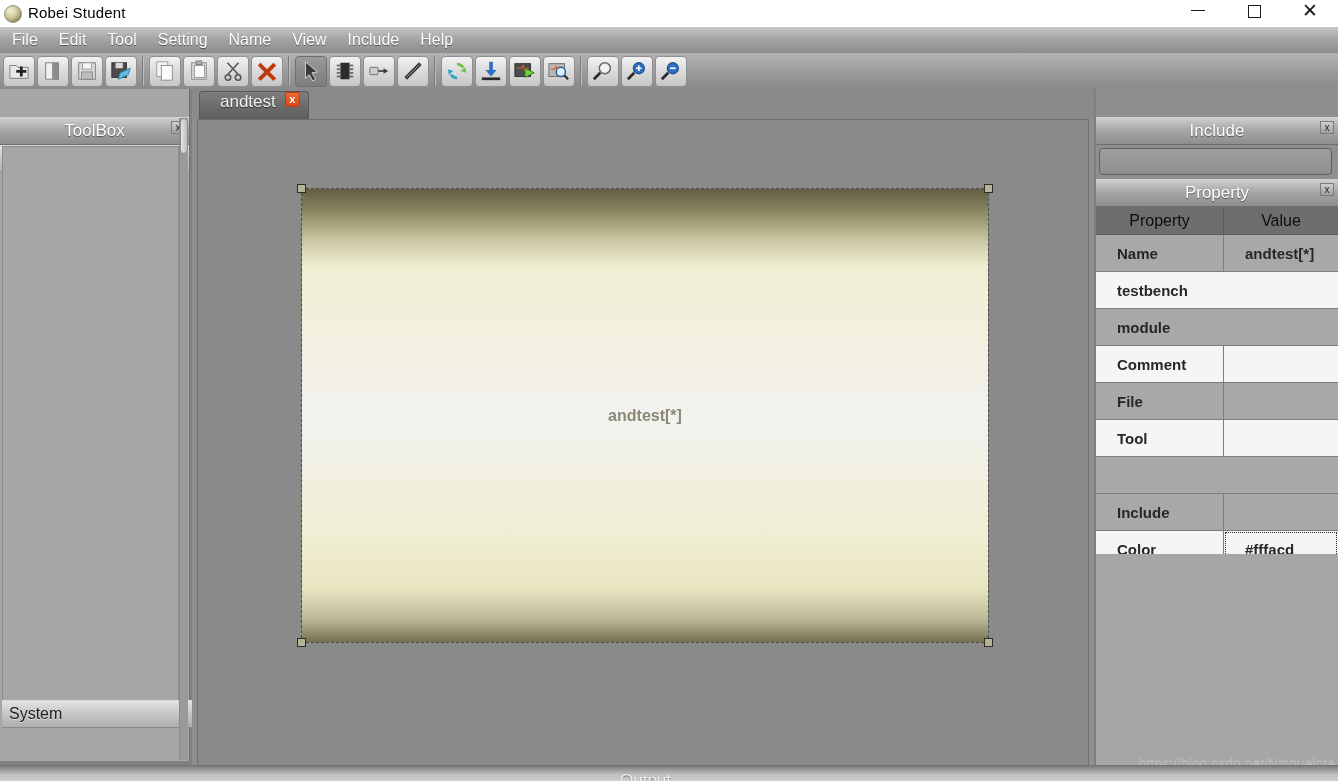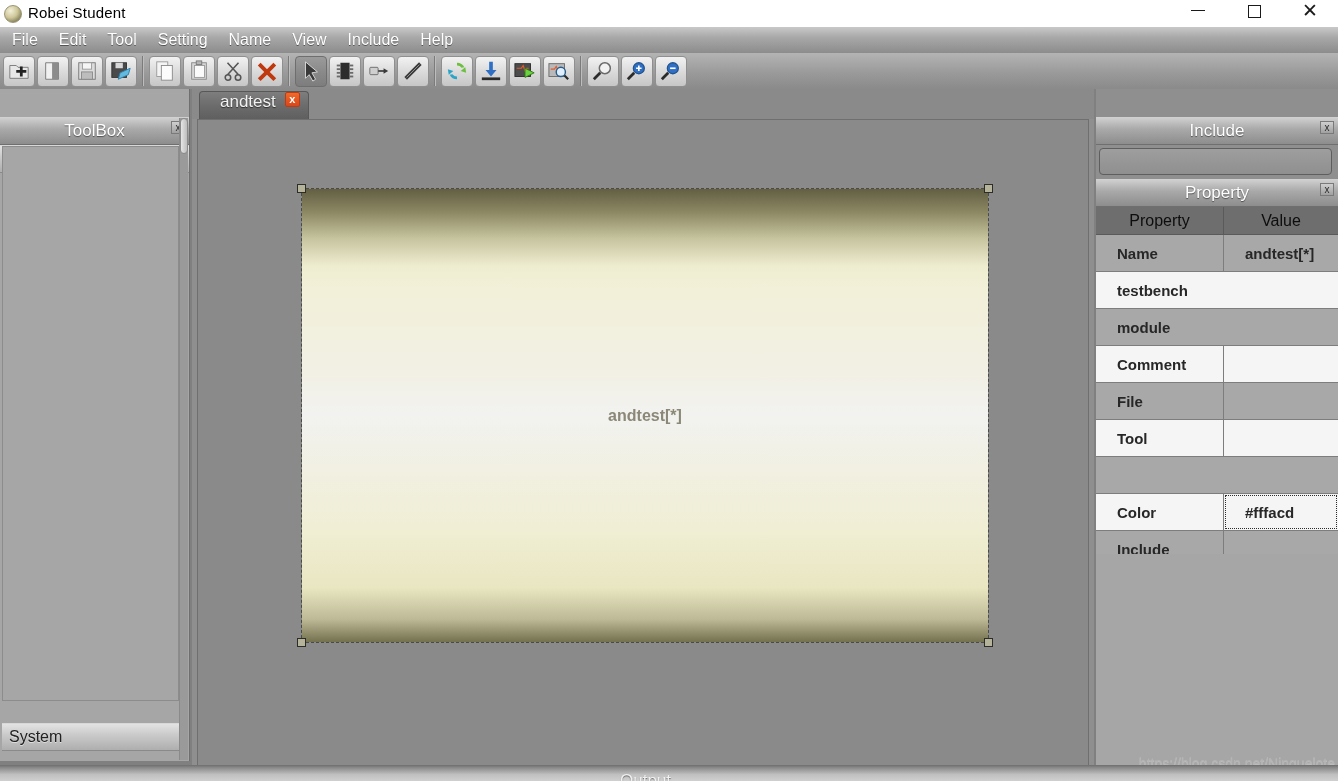--- a/index.html
+++ b/index.html
@@ -105,21 +105,21 @@
     display: flex; align-items: center;
     font-size: 16px; color: #222; padding-left: 12px;
     text-shadow: 0 1px 0 rgba(255,255,255,.5);
   }
   .tb-section-label { margin-left: -5px; }
   .tb-body {
     position: absolute; left: 2px; top: 57px; right: 10px; bottom: 60px;
     background: #a6a6a6; border: 1px solid #8c8c8c;
   }
   .tb-section.bottom {
-    position: absolute; left: 2px; bottom: 10px; width: 178px;
+    position: absolute; left: 2px; bottom: 33px; width: 196px;
   }
   .tbox-scroll {
     position: absolute; right: 1px; top: 29px; width: 9px; bottom: 1px;
     background: #9a9a9a; border-left: 1px solid #8a8a8a;
   }
   .tbox-scroll .thumb {
     position: absolute; left: 0; top: 0; width: 100%; height: 36px;
     background: linear-gradient(to right, #e6e6e6, #bdbdbd);
     border: 1px solid #8a8a8a; border-radius: 4px;
   }
@@ -504,28 +504,28 @@
         <div class="pname">File</div>
         <div class="pval"></div>
       </div>
       <div class="prow even">
         <div class="pname">Tool</div>
         <div class="pval"></div>
       </div>
       <div class="prow odd">
         <div class="pval"></div>
       </div>
+      <div class="prow odd">
+        <div class="pname">Include</div>
+        <div class="pval"></div>
+      </div>
       <div class="prow even">
         <div class="pname">Color</div>
         <div class="pval selected">#fffacd</div>
       </div>
-      <div class="prow odd">
-        <div class="pname">Include</div>
-        <div class="pval"></div>
-      </div>
     </div>
 
     <div class="watermark">https://blog.csdn.net/Ninquelote</div>
   </div>
 
   <div class="statusbar">
     <span class="status-tab">Output</span>
   </div>
 
 </div>

